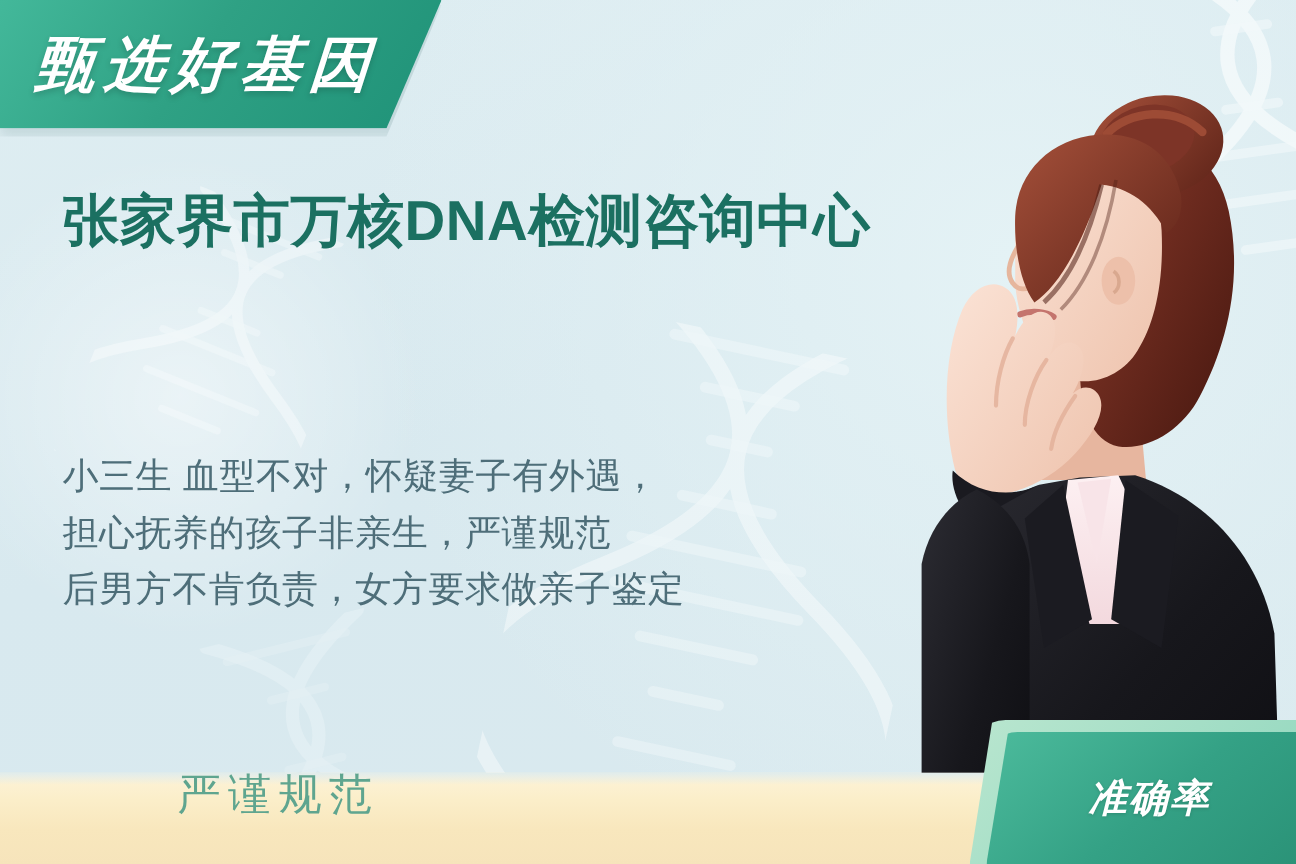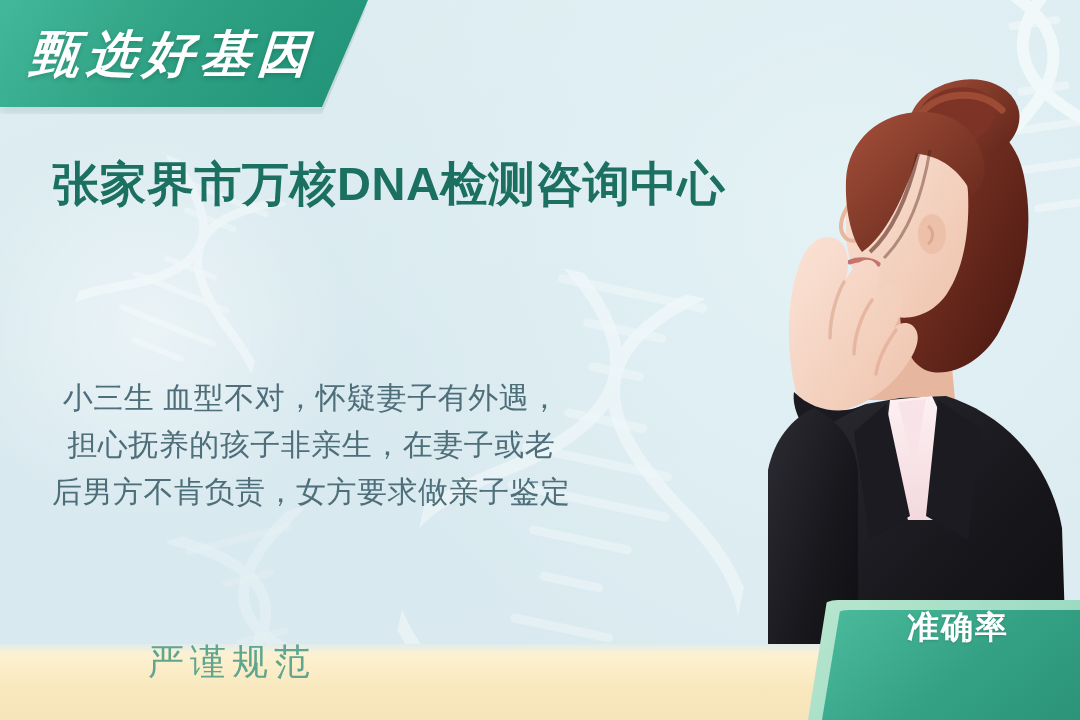--- a/index.html
+++ b/index.html
@@ -133,21 +133,20 @@
     z-index: 5;
     text-align: right;
   }
 
   
   .body-copy {
     position: absolute;
     left: 52px;
     top: 374px;
     z-index: 5;
-    text-align: center;
   }
   .body-line {
     color: #4e6e79;
     font-size: 30px;
     line-height: 47px;
     font-weight: normal;
     white-space: nowrap;
     letter-spacing: 0.5px;
   }
 
@@ -228,24 +227,25 @@
     right: 0;
     bottom: 0;
     width: 258px;
     height: 110px;
     background: linear-gradient(140deg, #4cbb9c 0%, #34a185 55%, #2b9378 100%);
     border-top-left-radius: 26px;
     -webkit-clip-path: polygon(7% 0, 100% 0, 100% 100%, 0 100%);
     clip-path: polygon(7% 0, 100% 0, 100% 100%, 0 100%);
     display: flex;
     flex-direction: row;
-    align-items: flex-start;
+    align-items: center;
     justify-content: center;
     padding-left: 14px;
     box-sizing: border-box;
+    font-style: italic;
   }
   .badge-label {
     color: #ffffff;
     font-size: 32px;
     line-height: 1.08;
     font-weight: bold;
     letter-spacing: 2px;
     text-shadow: 0 1px 3px rgba(0,0,0,0.16);
   }
   .badge-value {
@@ -435,21 +435,21 @@
 
   <div class="ribbon-shadow"></div>
   <div class="ribbon">
     <div class="ribbon-text">甄选好基因</div>
   </div>
 
   <div class="headline">张家界市万核DNA检测咨询中心</div>
 
   <div class="body-copy">
     <div class="body-line">小三生 血型不对，怀疑妻子有外遇，</div>
-    <div class="body-line">担心抚养的孩子非亲生，在妻子或老</div>
+    <div class="body-line">担心抚养的孩子非亲生，严谨规范</div>
     <div class="body-line">后男方不肯负责，女方要求做亲子鉴定</div>
   </div>
 
   <div class="bottom-band"></div>
   <div class="slogans">
     <div class="slogan">严谨规范</div>
     <div class="slogan">客观公正</div>
   </div>
 
   <div class="badge-wrap">

